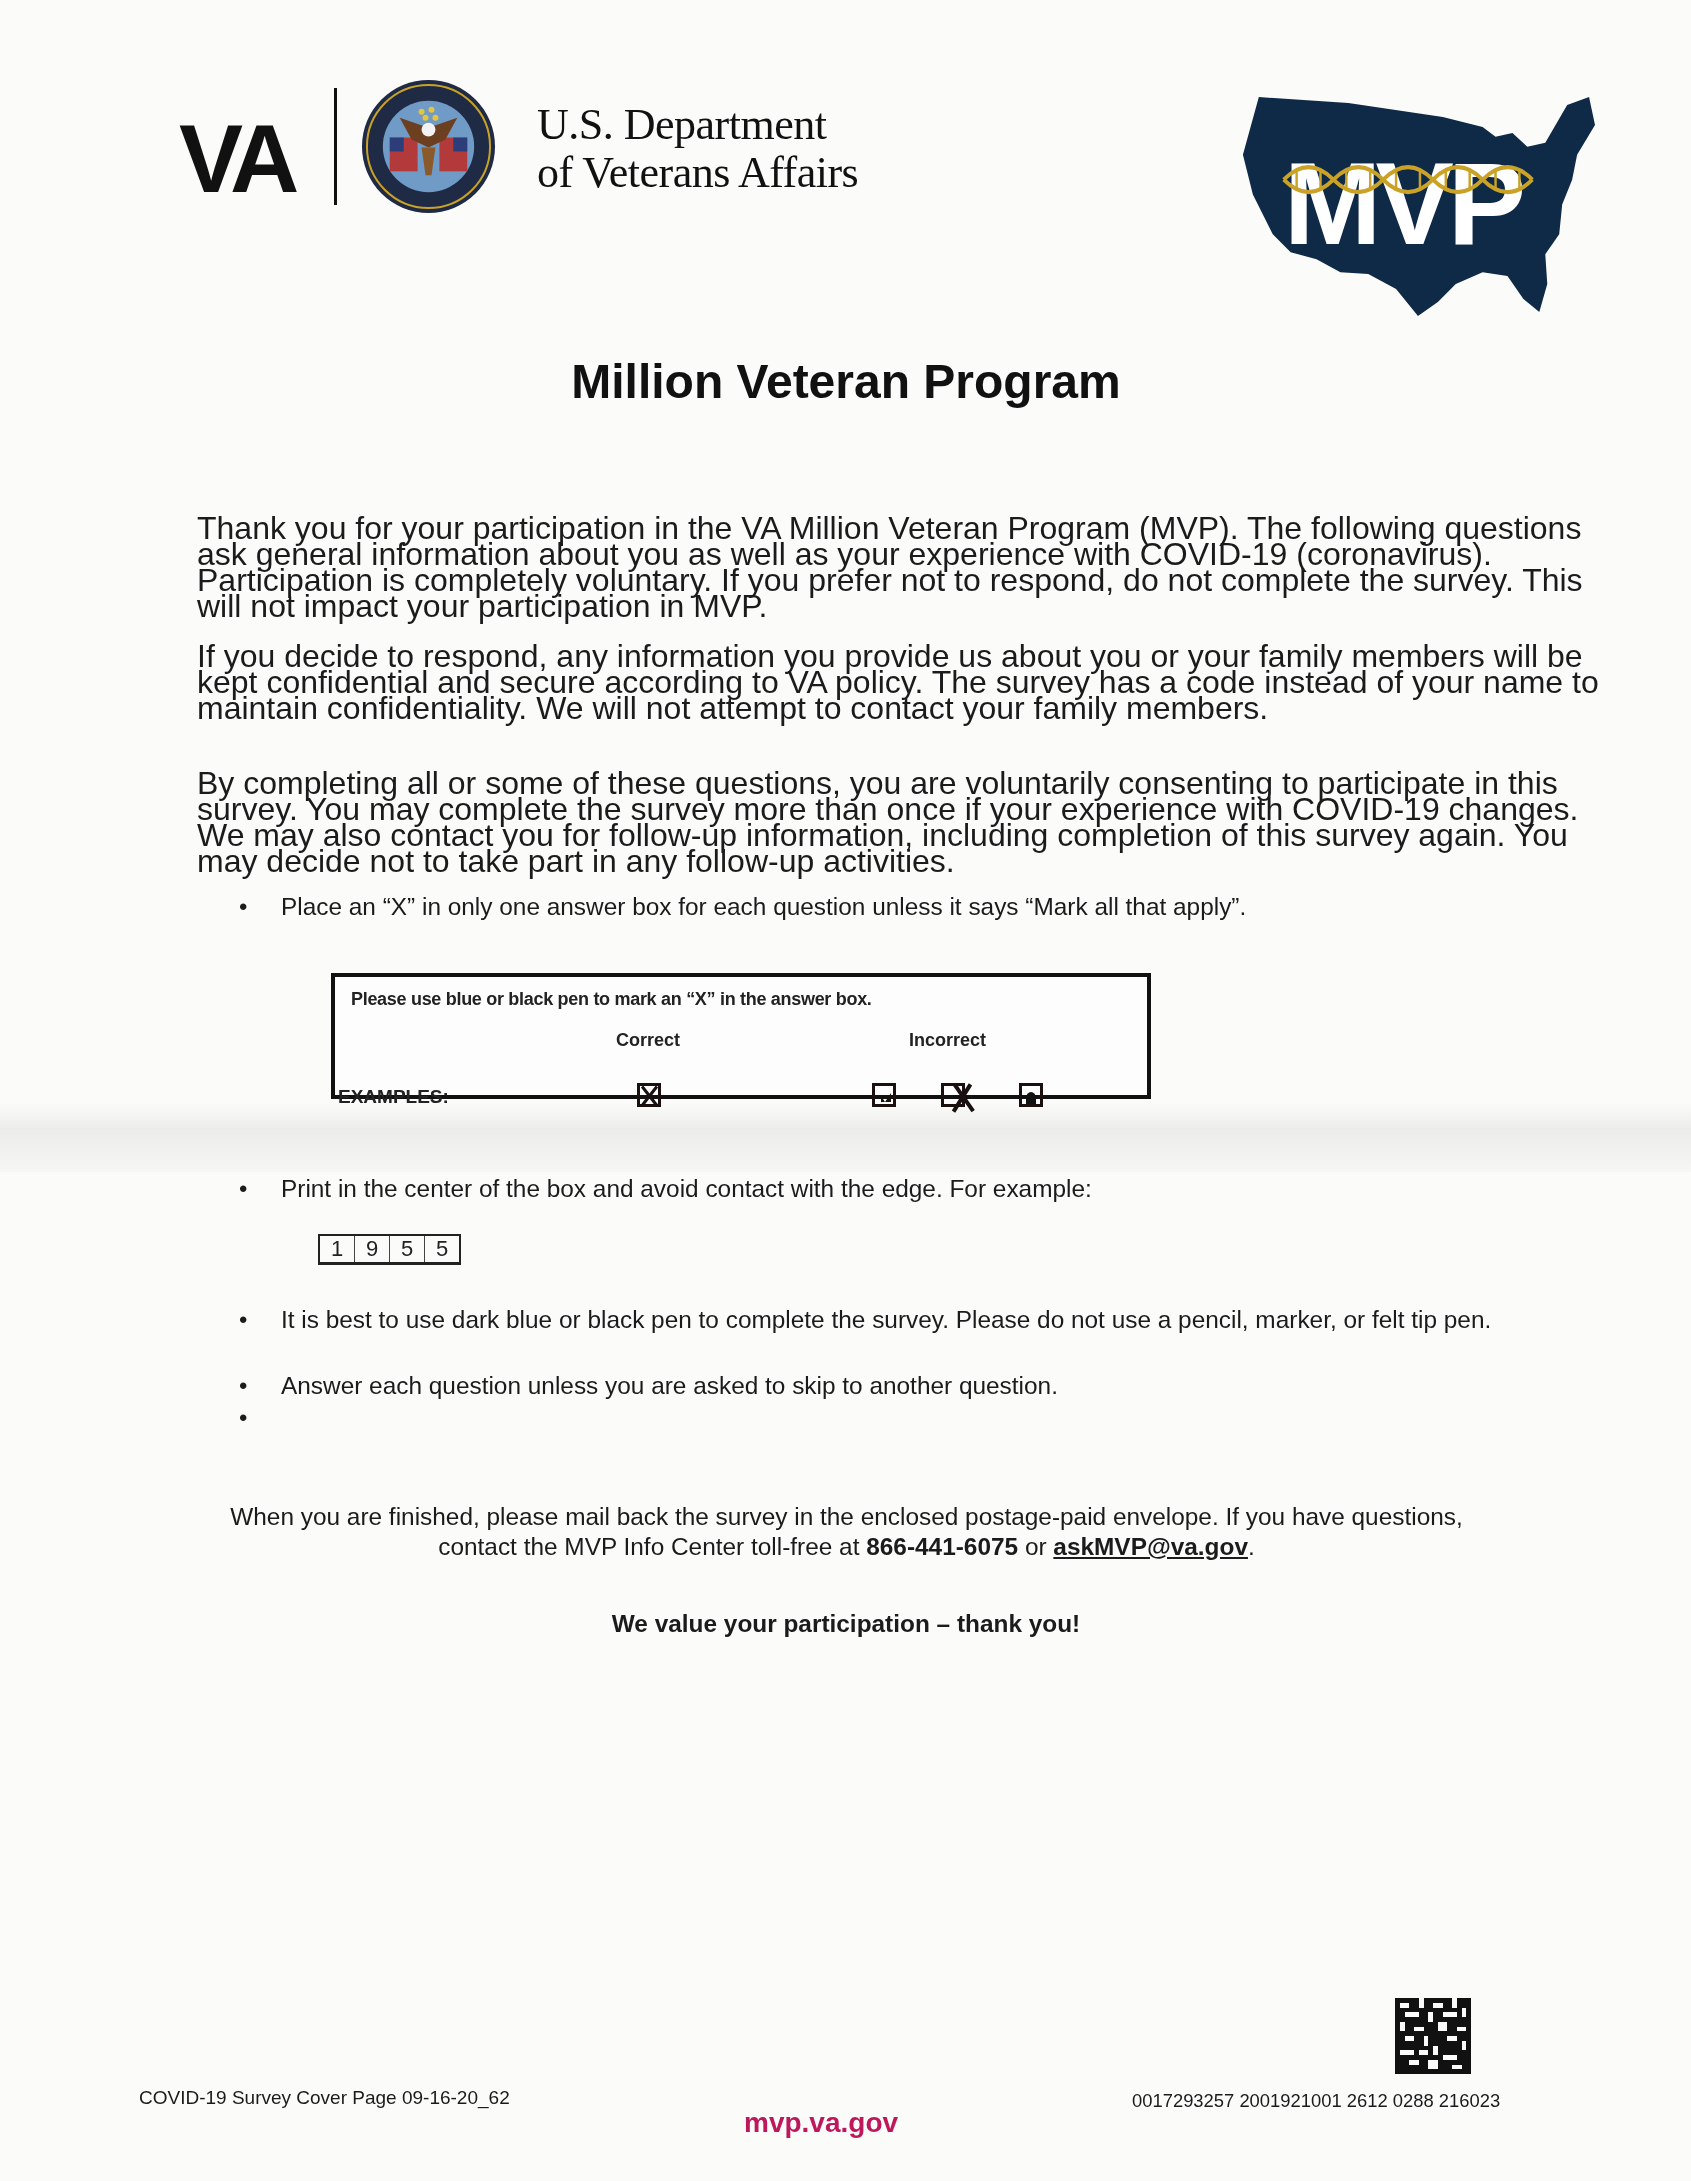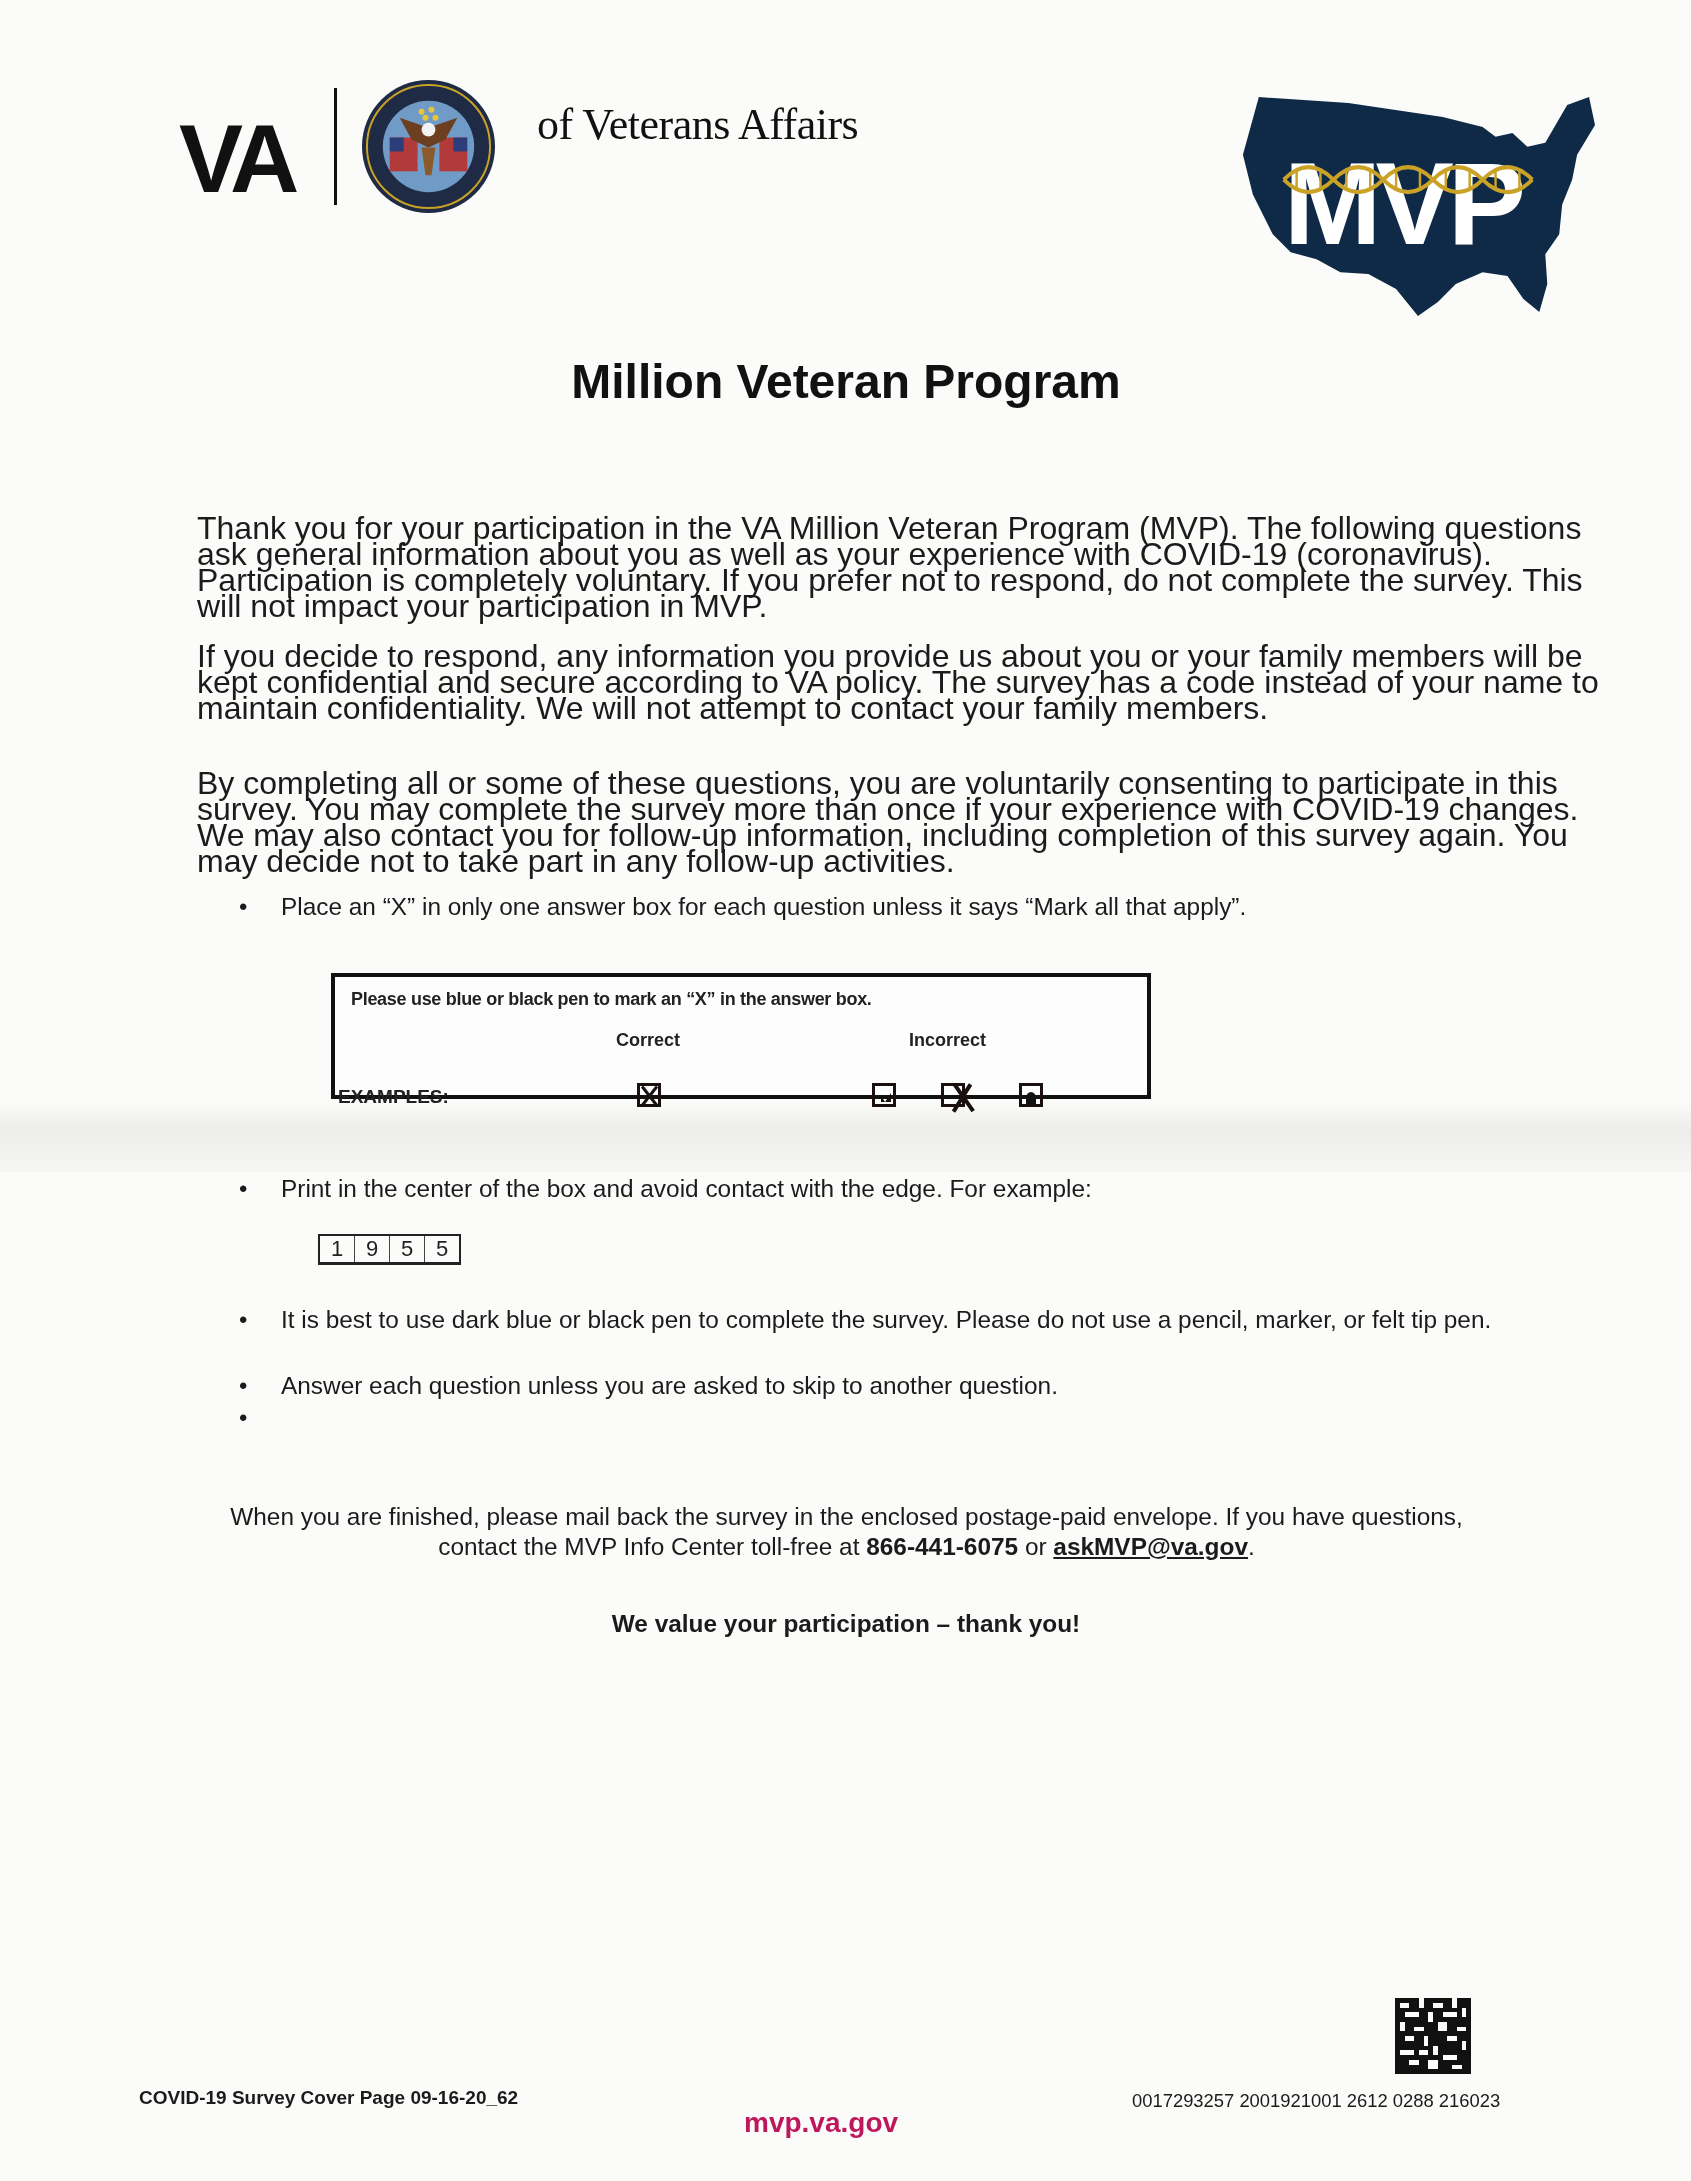--- a/index.html
+++ b/index.html
@@ -84,21 +84,21 @@
   .digit { width: 34px; height: 26px; border-right: 1.5px solid #444; text-align: center; font-size: 22px; line-height: 26px; color: #222; }
   .digit:last-child { border-right: none; }
 
   
   .closing { left: 100px; width: 1493px; top: 1502px; text-align: center; font-size: 24.4px; line-height: 30px; color: #1b1b1b; }
   .closing b { font-weight: 700; text-align: center; }
   .closing .email { font-weight: 700; text-decoration: underline; }
   .thanks { left: 0; width: 100%; top: 1610px; text-align: center; font-size: 24.4px; font-weight: 700; color: #1b1b1b; }
 
   
-  .footer-left { left: 139px; top: 2087px; font-size: 19px; color: #1b1b1b; font-weight: bold; }
+  .footer-left { left: 139px; top: 2087px; font-size: 19px; color: #1b1b1b; }
   .footer-center { left: 744px; top: 2107px; font-size: 28px; font-weight: 700; color: #be185d; }
   .footer-right { left: 1132px; top: 2090px; font-size: 18.4px; color: #1b1b1b; }
   .barcode { left: 1395px; top: 1998px; width: 76px; height: 76px; }
   .crease { left: 0; top: 1102px; width: 1692px; height: 70px;
     background: linear-gradient(to bottom, rgba(0,0,0,0) 0%, rgba(0,0,0,0.06) 40%, rgba(0,0,0,0.02) 100%); }
 </style>
 </head>
 <body>
 
 <div class="abs crease"></div>
@@ -115,20 +115,21 @@
   <rect x="94" y="60" width="14" height="14" fill="#2d3d7a"></rect>
   <path d="M69 50 L40 40 L52 62 L69 70 L86 62 L98 40 Z" fill="#6b3f1f"></path>
   <circle cx="69" cy="52" r="7" fill="#f2f2f2"></circle>
   <path d="M62 70 L76 70 L72 98 L66 98 Z" fill="#8a5a2b"></path>
   <circle cx="62" cy="34" r="3" fill="#e8c43a"></circle>
   <circle cx="72" cy="32" r="3" fill="#e8c43a"></circle>
   <circle cx="66" cy="40" r="3" fill="#e8c43a"></circle>
   <circle cx="76" cy="40" r="3" fill="#e8c43a"></circle>
 </svg>
 <div class="abs dept-name">
+  <div>U.S. Department</div>
   <div>of Veterans Affairs</div>
 </div>
 
 <svg class="abs mvp-logo" viewBox="0 0 370 240">
   <path d="M30 12 L120 18 L215 32 L255 42 L268 52 L285 48 L300 62 L318 58 L340 20 L362 12 L368 40 L350 70 L345 95 L335 120 L332 150 L318 170 L320 200 L312 228 L296 215 L280 192 L255 188 L228 200 L210 218 L190 232 L168 205 L140 190 L112 188 L88 175 L62 168 L44 150 L24 110 L14 70 Z" fill="#0f2a47"></path>
   <g fill="#ffffff" font-family="Liberation Sans, sans-serif" font-weight="700">
     <text x="55" y="160" font-size="118" letter-spacing="-6">MVP</text>
   </g>
   <path d="M55 95 Q80 70 105 95 T155 95 T205 95 T255 95 T305 95" fill="none" stroke="#c9a227" stroke-width="4"></path>
   <path d="M55 95 Q80 120 105 95 T155 95 T205 95 T255 95 T305 95" fill="none" stroke="#c9a227" stroke-width="4"></path>

